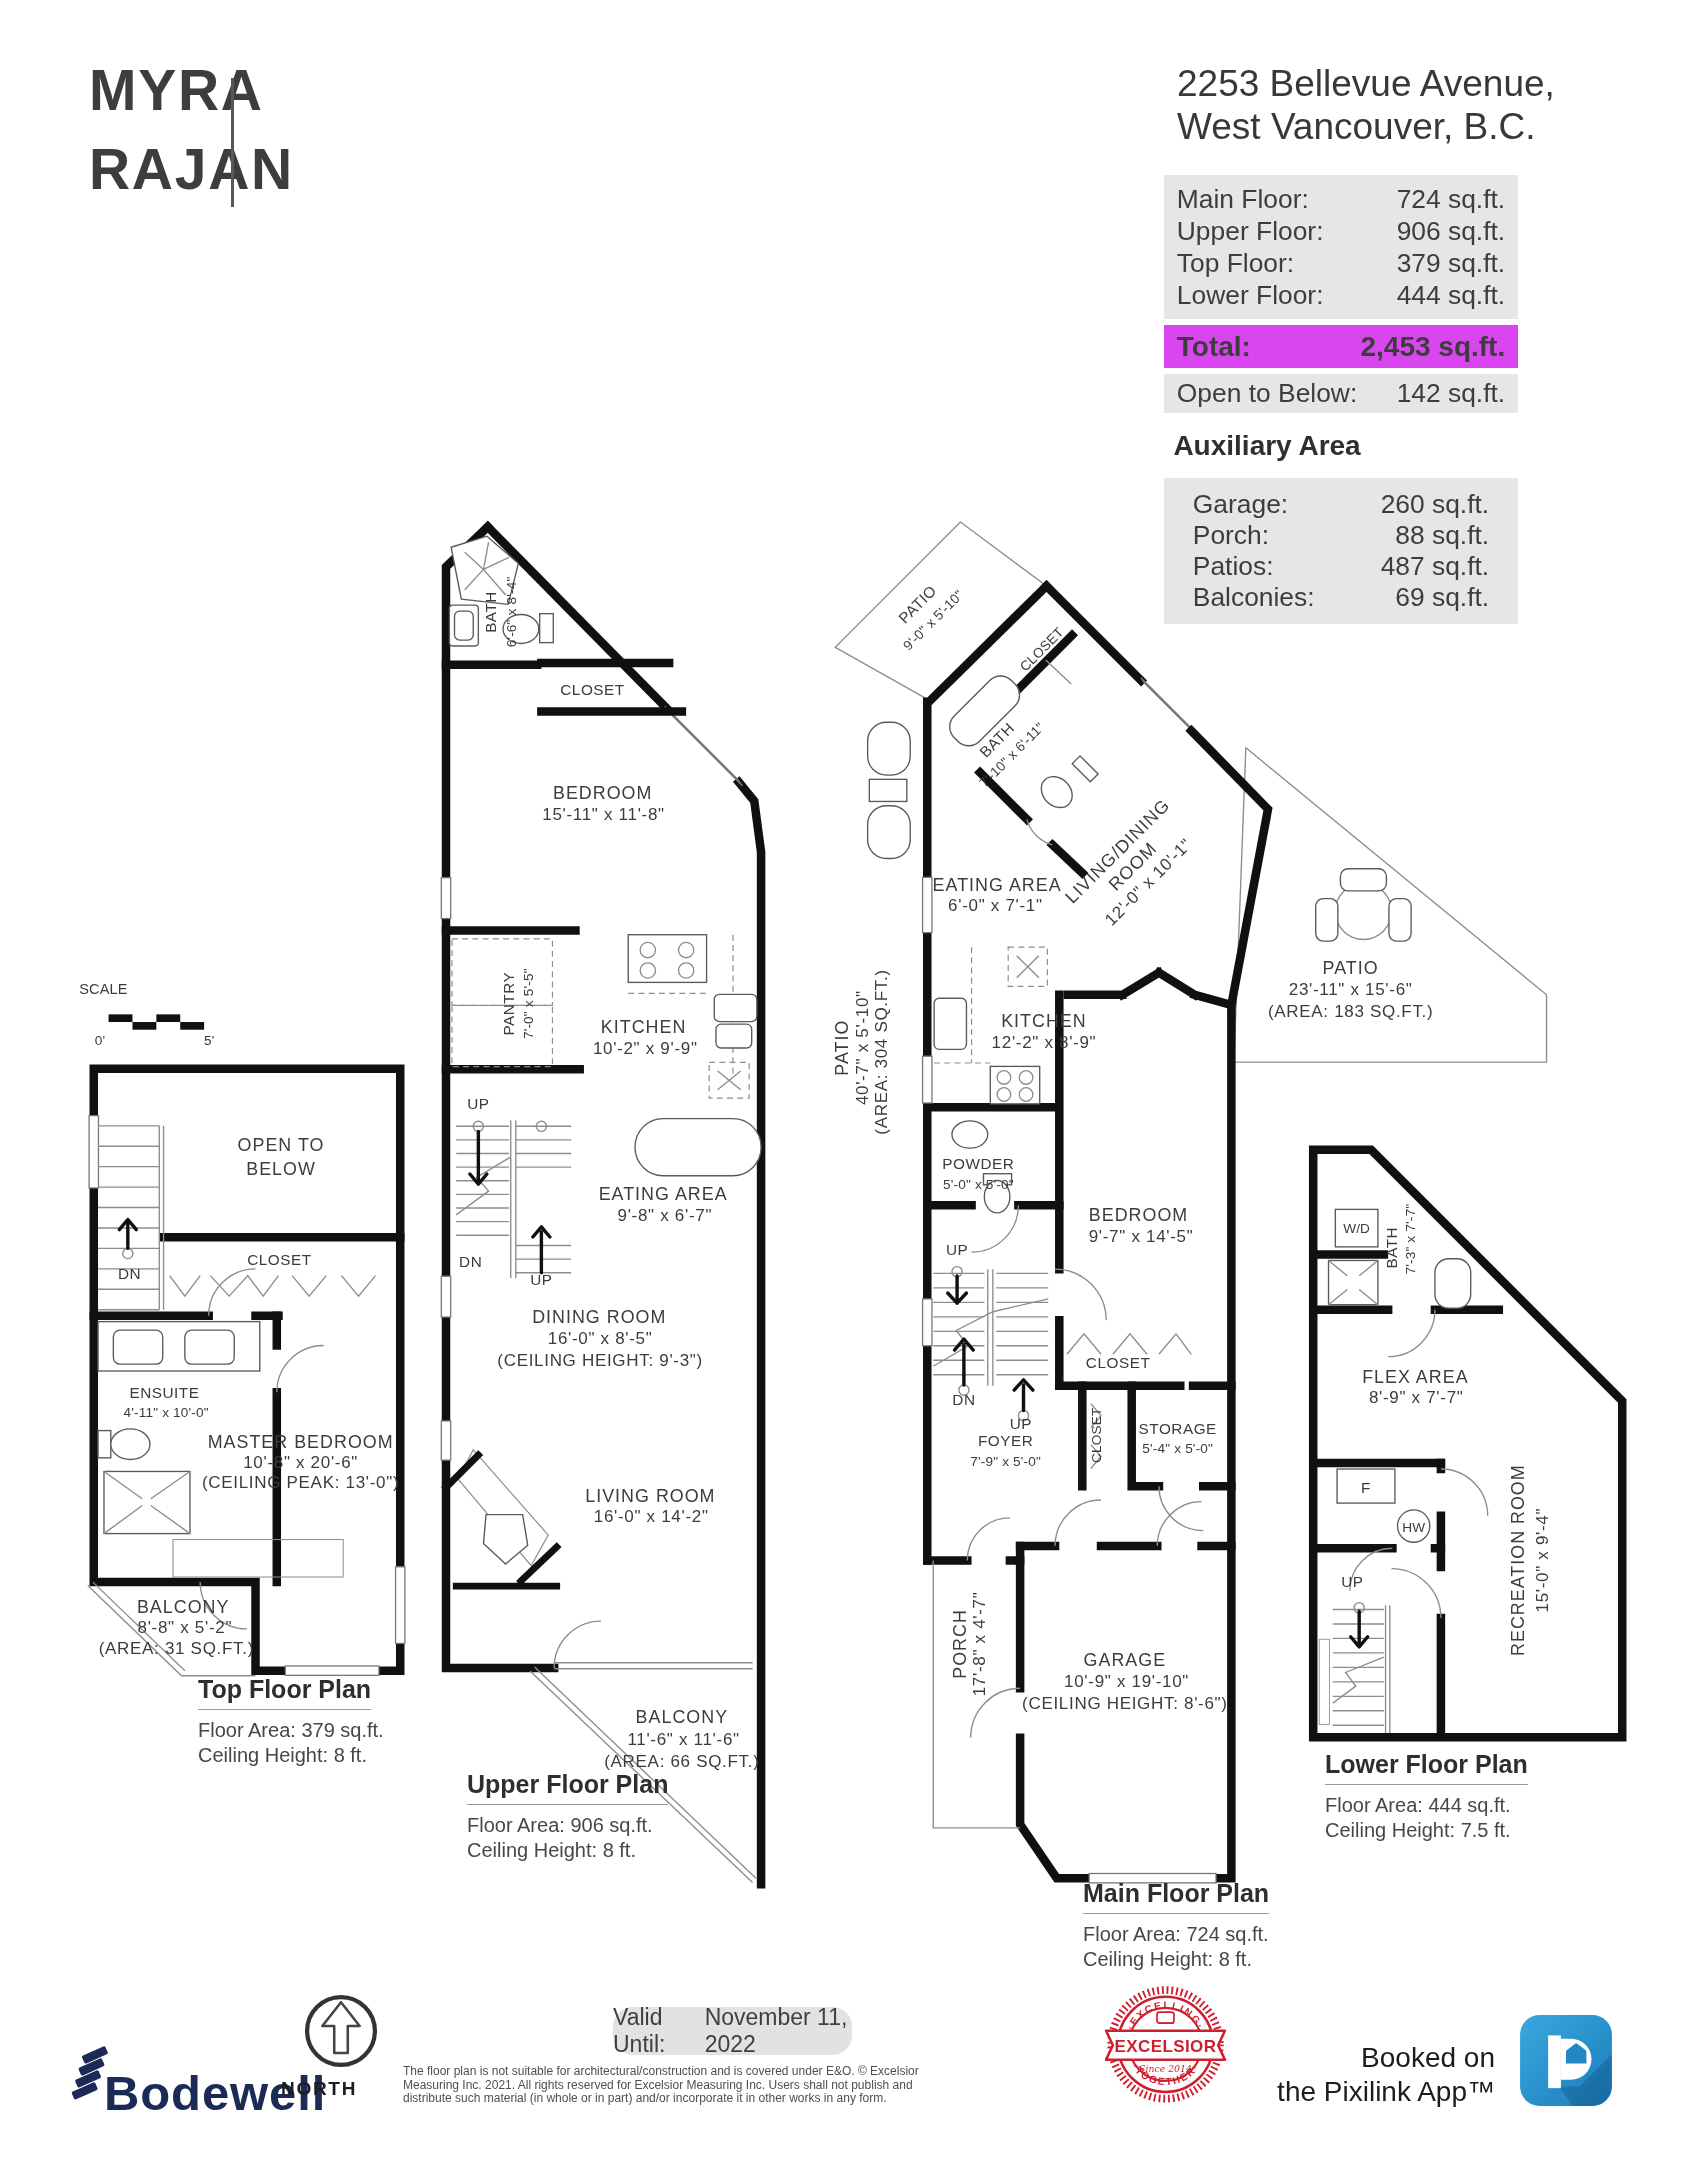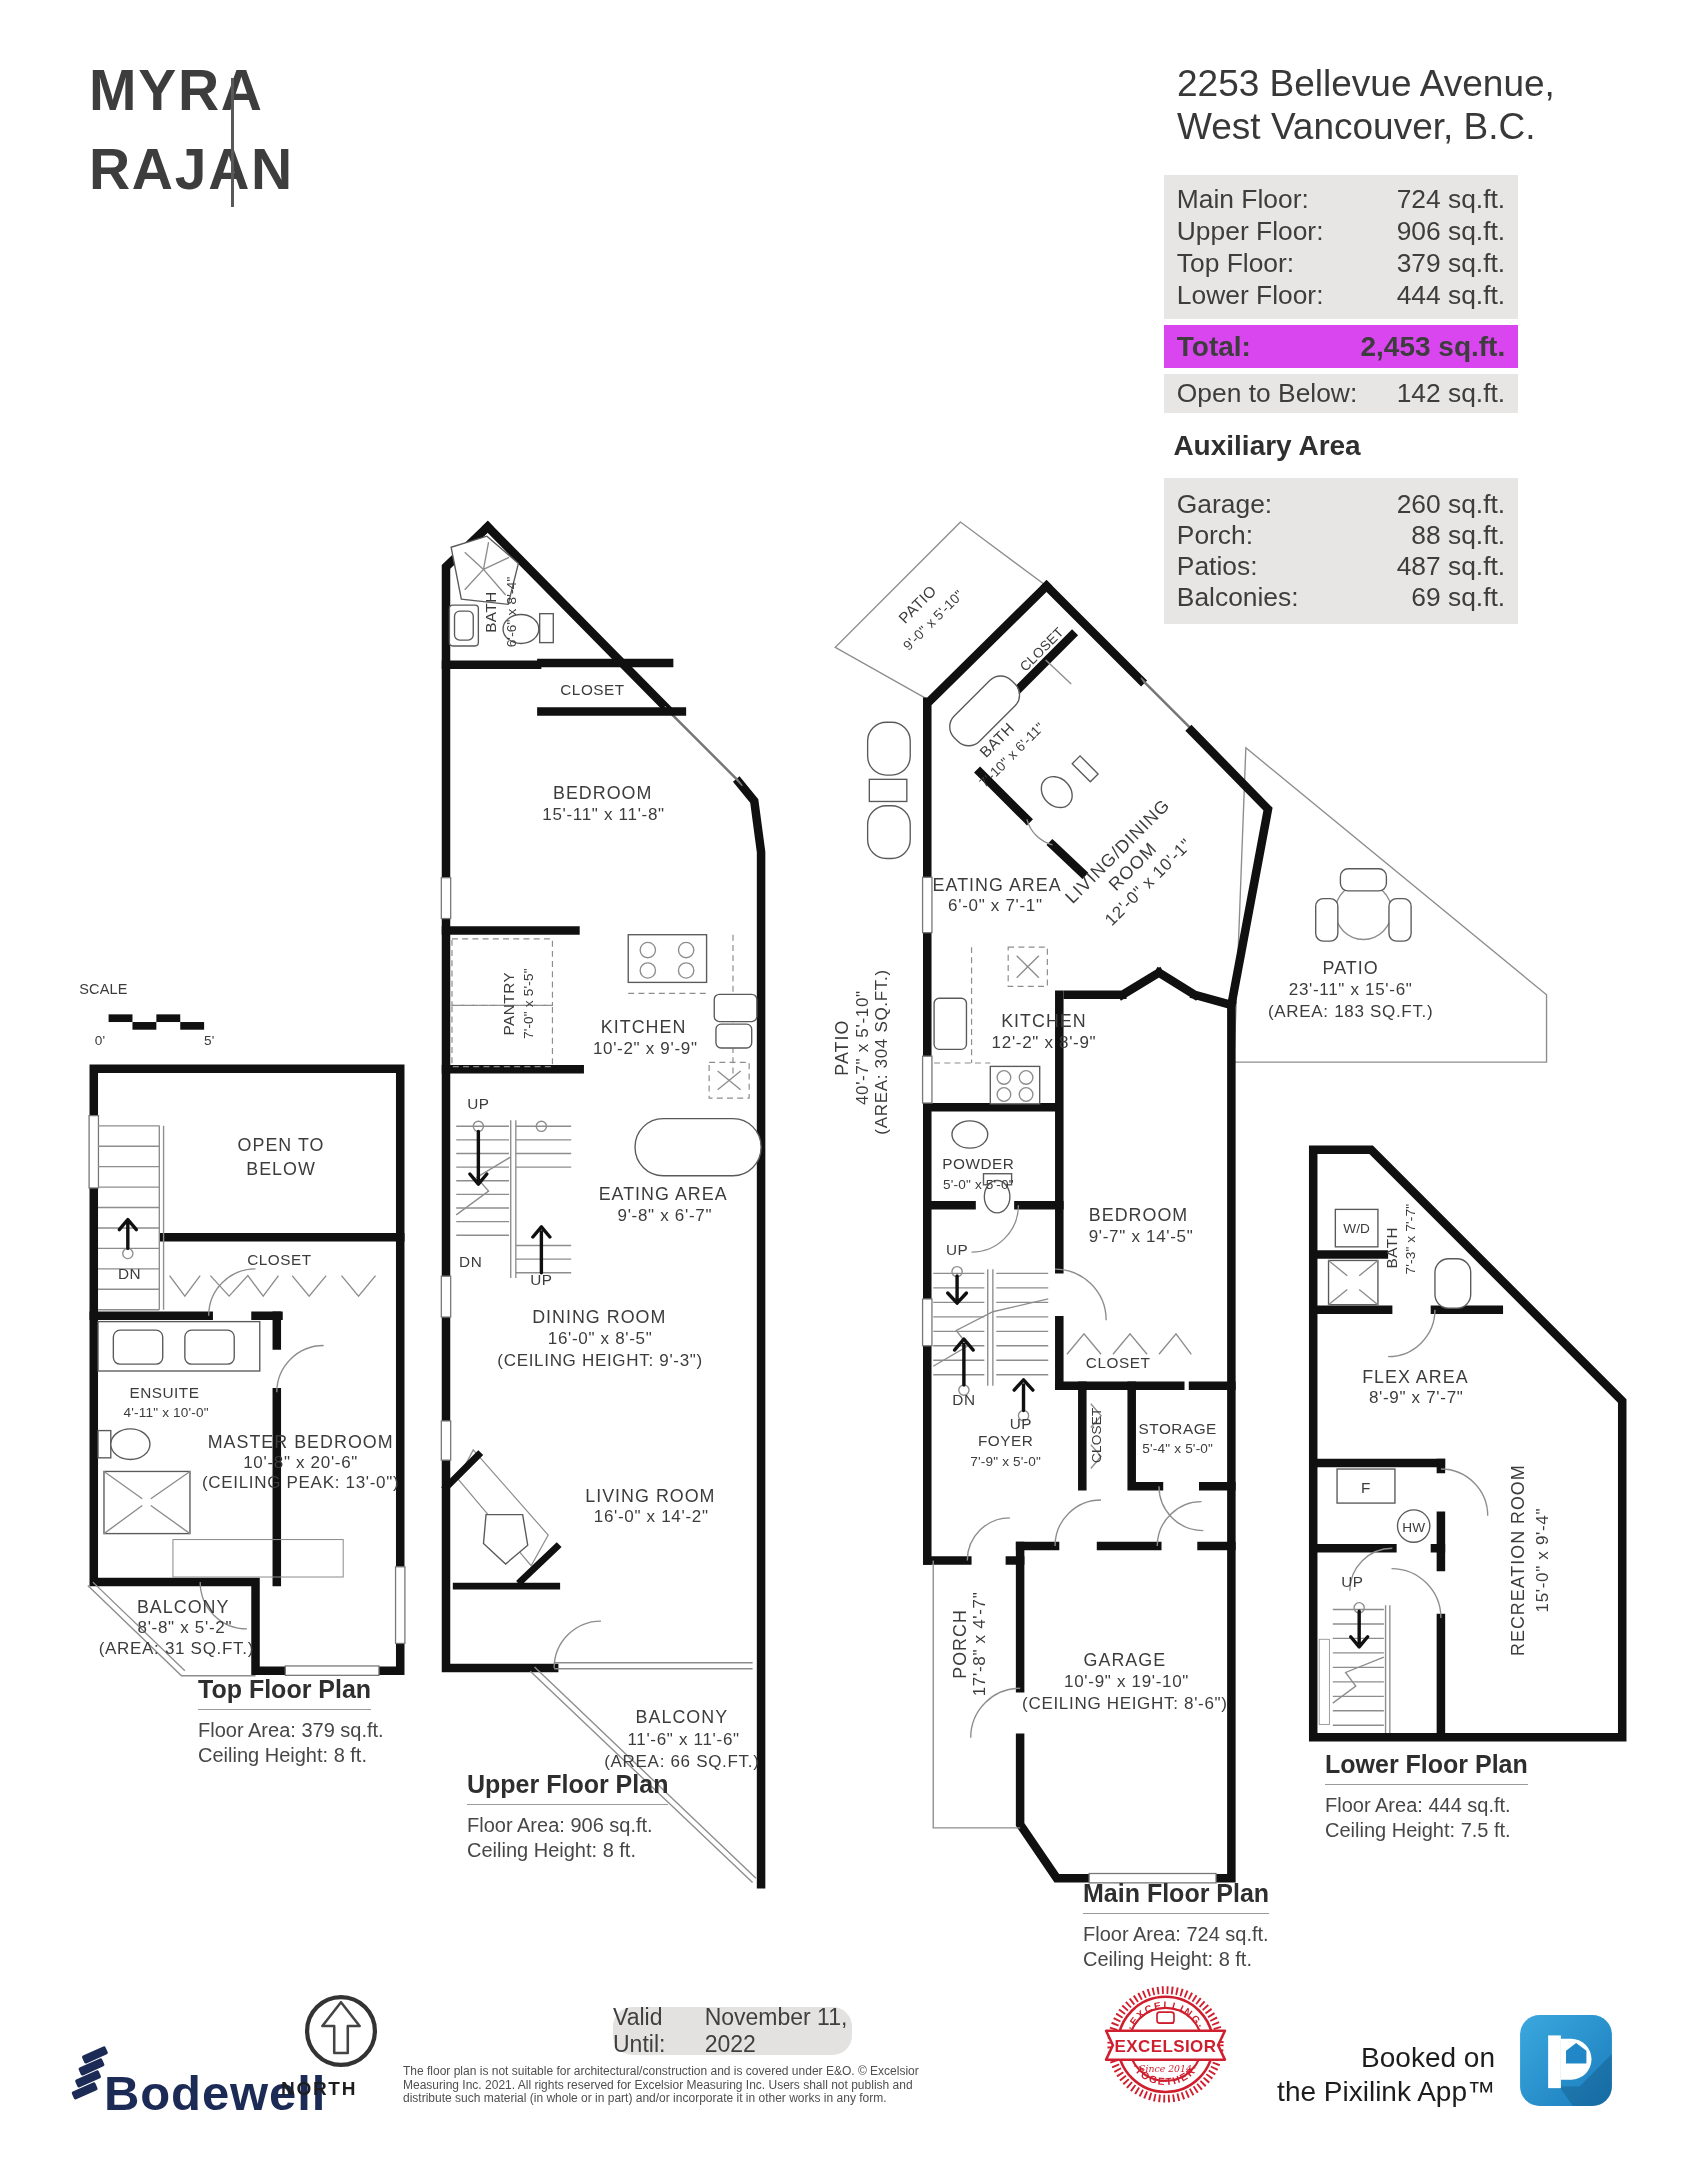--- a/index.html
+++ b/index.html
@@ -13,21 +13,21 @@
   .address{position:absolute;left:1177px;top:62px;font-size:37px;line-height:43px;color:#383838}
 
   .atable{position:absolute;left:1164px;top:175px;width:354px;font-size:26.4px;color:#3d3d3d}
   .ablock{background:#e7e6e4}
   .arow{display:flex;justify-content:space-between;padding:0 12.8px;line-height:32px}
   .b1{padding:8px 0;margin-bottom:6px}
   .trow{background:#d946ef;margin-bottom:6px}
   .trow .arow{line-height:43px;font-weight:700;font-size:28px}
   .orow .arow{line-height:39px}
   .aux-head{margin:17px 0 16px 9.4px;font-size:28px;font-weight:700;color:#2f2f2f;background:#fff}
-  .b2{padding:11px 0}
+  .b2{padding:11px 16px}
   .b2 .arow{line-height:31px}
 
   
   .plan-caption{position:absolute}
   .plan-caption .t{display:inline-block;font-size:25px;font-weight:700;color:#2e2e2e;border-bottom:1.7px solid #9a9a9a;padding-bottom:5.1px;margin-bottom:7.7px}
   .plan-caption .l{font-size:20px;line-height:25.6px;color:#474747}
 
   
   svg{position:absolute;overflow:visible}
   .wall{stroke:#101010;stroke-width:10;fill:none;stroke-linecap:square;stroke-linejoin:miter}

